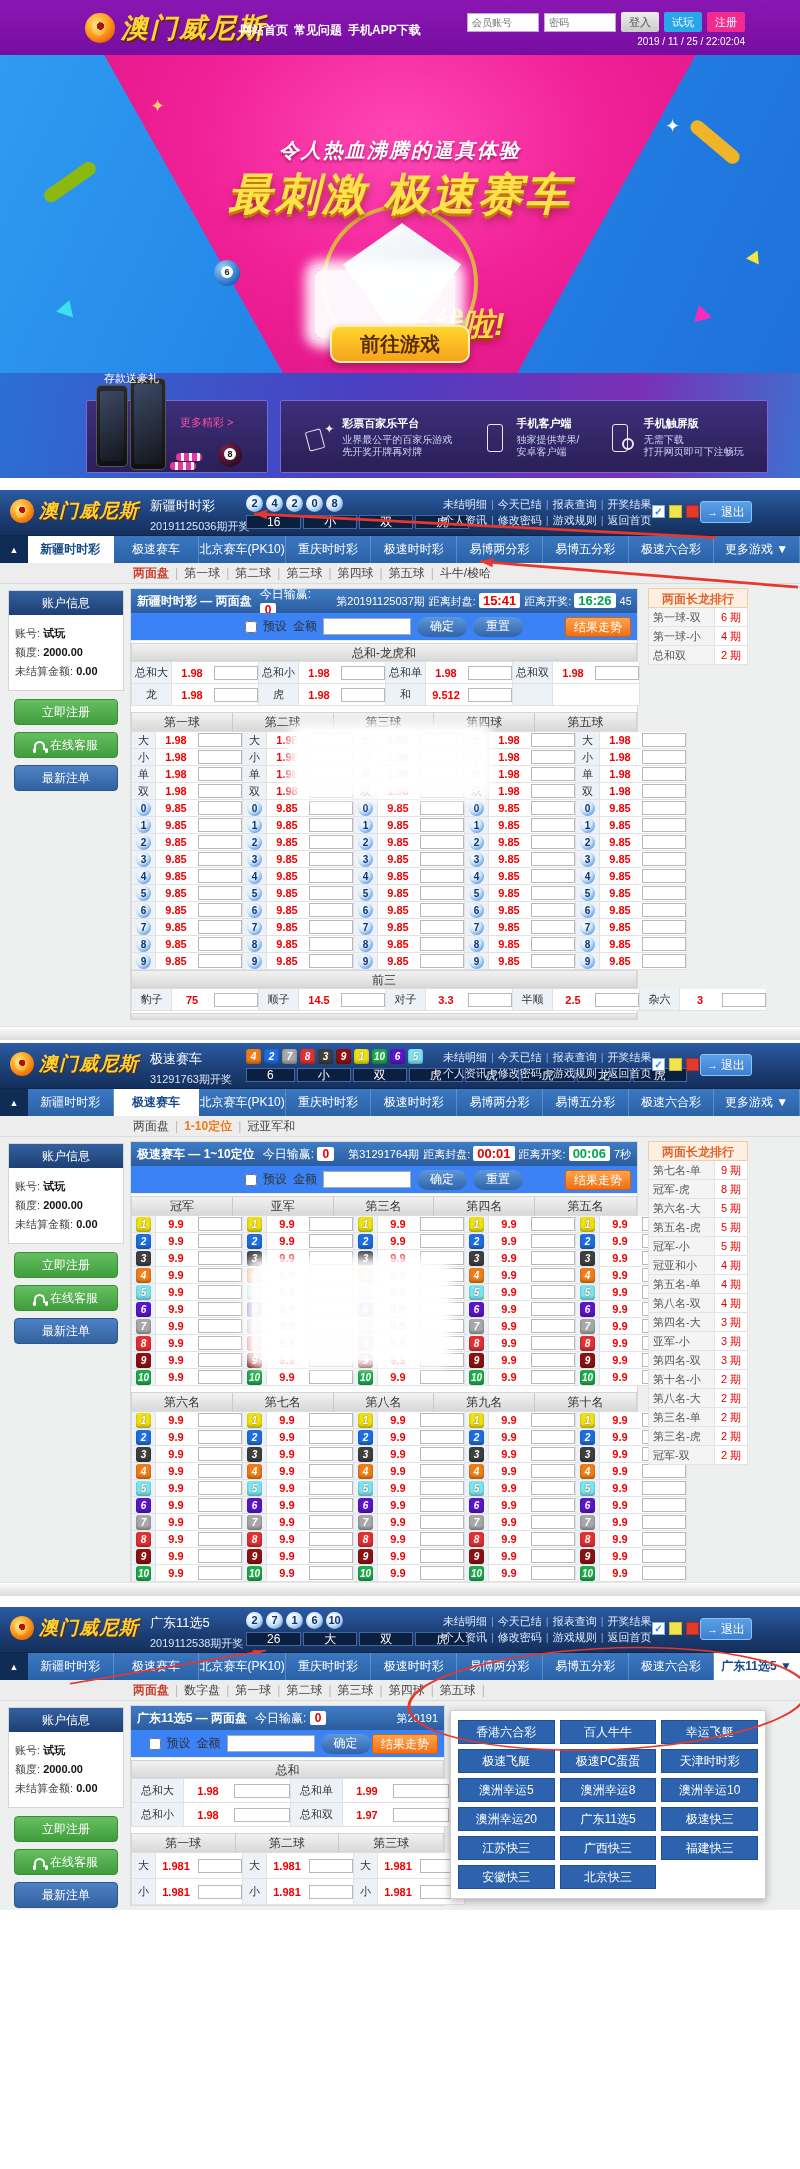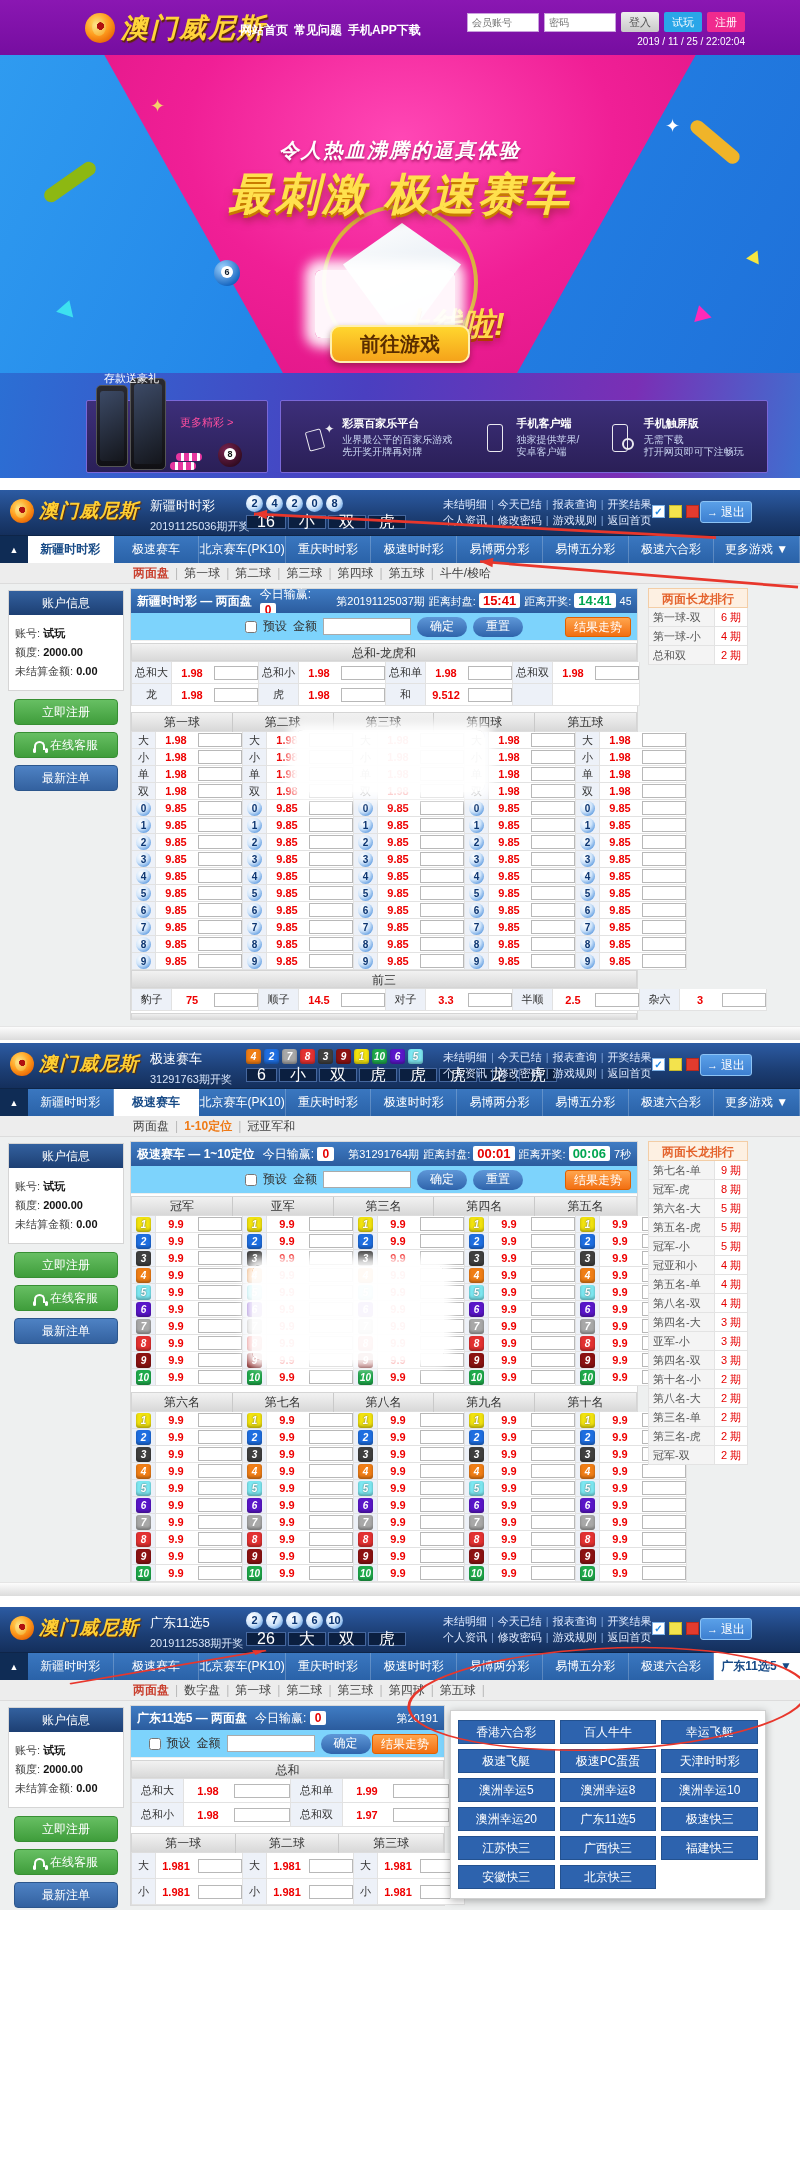--- a/index.html
+++ b/index.html
@@ -73,21 +73,21 @@
   .tb-brand .logo-ball:after{left:5px;top:4px;width:12px;height:15px}
   .tb-brand .brand-text{font-family:"Liberation Serif",serif;font-style:italic;font-weight:bold;font-size:19px;color:#ffcf33;text-shadow:1px 1px 1px #5e2a00;letter-spacing:1px}
   .gameinfo{position:absolute;left:150px;top:7px;color:#fff}
   .gi-name{font-size:13px}
   .gi-draw{font-size:11px;color:#d6e4fa;margin-top:4px}
   .result{position:absolute;left:246px;top:4px}
   .balls{display:flex;gap:3px;height:18px;align-items:center}
   .ball-circle{width:17px;height:17px;border-radius:50%;background:radial-gradient(circle at 35% 30%,#fff,#cfe4fa 50%,#5e9be0 85%,#2c66ad);color:#0b3470;font-size:11px;font-weight:bold;display:flex;align-items:center;justify-content:center}
   .ball-chip{min-width:15px;height:15px;padding:0 1px;border-radius:3px;color:#fff;font-size:10px;font-weight:bold;font-style:italic;display:flex;align-items:center;justify-content:center;box-shadow:inset 0 -2px 3px rgba(0,0,0,.3)}
   .attrs{display:flex;gap:2px;margin-top:3px}
-  .attr-box{min-width:19px;height:14px;padding:0 10px;background:#0b1f40;border:1px solid #46679e;color:#fff;font-size:16px;display:flex;align-items:center;justify-content:center}
+  .attr-box{min-width:19px;height:14px;padding:0 20px;background:#0b1f40;border:1px solid #46679e;color:#fff;font-size:12px;display:flex;align-items:center;justify-content:center}
   .userlinks{position:absolute;left:443px;top:6px;width:205px}
   .ulrow{font-size:11px;color:#dfeaff;line-height:16px;white-space:nowrap}
   .ulrow a{color:#dfeaff;text-decoration:none;cursor:pointer}
   .ul-sep{color:#7fa3d9;margin:0 4px}
   .squares{position:absolute;left:652px;top:15px;display:flex;gap:4px}
   .sq{width:13px;height:13px;display:inline-flex;align-items:center;justify-content:center;font-size:10px;cursor:pointer}
   .sq-check{background:#fff;border:1px solid #7fb3e8;color:#1e88e5;font-weight:bold}
   .sq-yellow{background:#f3e34d;border:1px solid #c9b92a}
   .sq-red{background:#e23b2e;border:1px solid #b52a1f}
   .logout{position:absolute;left:700px;top:11px;width:52px;height:22px;background:linear-gradient(#5aa0e8,#3d7fd0);border:1px solid #8cc3f5;border-radius:3px;color:#fff;font-size:12px;display:flex;align-items:center;justify-content:center;gap:3px}
@@ -114,21 +114,21 @@
   .headset-ic{width:11px;height:9px;border:2px solid #fff;border-bottom:none;border-radius:7px 7px 0 0;position:relative;display:inline-block}
   .headset-ic:after{content:"";position:absolute;left:-3px;top:5px;width:3px;height:5px;background:#fff;border-radius:2px;box-shadow:12px 0 0 #fff}
   .panel{position:absolute;left:130px;top:4px;width:508px;background:#fff;border:1px solid #d9d9d9}
   .k-gd .panel{width:315px}
   .infobar{height:24px;display:flex;align-items:center;padding:0 6px;gap:8px;background:linear-gradient(#3f7cc4,#2b5c9e);color:#fff;font-size:12px}
   .p-title{font-weight:bold;white-space:nowrap}
   .win-box{background:#fff;color:#e60000;padding:0 5px;font-weight:bold;border-radius:2px;font-size:12px}
   .p-right{margin-left:auto;display:flex;align-items:center;gap:4px;white-space:nowrap;overflow:hidden;font-size:11px}
   .tbox{background:#fff;padding:0 4px;border-radius:2px;font-weight:bold;font-size:13px}
   .t-close{color:#e60000}.t-open{color:#00a651}
-  .controls{height:28px;display:flex;align-items:center;position:relative;background:#7dd3fc;border-bottom:1px solid #eee}
+  .controls{height:28px;display:flex;align-items:center;position:relative;background:#3b82f6;border-bottom:1px solid #eee}
   .ctl-center{margin:0 auto;display:flex;align-items:center;gap:6px;font-size:12px;color:#333}
   .preset-cb{width:12px;height:12px}
   .amt-input{width:88px;height:17px;border:1px solid #aaa}
   .btn-confirm,.btn-reset{height:20px;padding:0 13px;border:none;border-radius:10px;background:linear-gradient(#5e97d8,#2f64ab);color:#fff;font-size:12px}
   .btn-trend{position:absolute;right:6px;top:4px;height:20px;padding:0 8px;background:linear-gradient(#ffa54d,#f26f12);border:1px solid #e06000;border-radius:3px;color:#fff;font-size:12px}
   .grids{padding:2px 0 0}
   .gheader{height:18px;line-height:18px;text-align:center;background:linear-gradient(#f2f2f2,#d9d9d9);border:1px solid #d5d5d5;font-size:12px;color:#333}
   .bheadrow{display:grid;height:19px;background:linear-gradient(#f2f2f2,#d8d8d8);border:1px solid #d5d5d5;border-bottom:none;font-size:12px;color:#333;text-align:center;line-height:19px}
   .bheadrow span{border-right:1px solid #c9c9c9}
   .bheadrow span:last-child{border-right:none}
@@ -338,21 +338,21 @@
             </button>
           </div>
       </aside>
       <div class="panel">
         <div class="infobar">
           <span class="p-title">新疆时时彩 — 两面盘</span>
           <span><span>今日输赢:</span> <b class="win-box">0</b></span>
           <span class="p-right">
             <span>第20191125037期</span>
             <span class="t-wraps"><span>距离封盘:</span> <b class="tbox t-close">15:41</b></span>
-            <span class="t-wraps"><span>距离开奖:</span> <b class="tbox t-open">14:41</b></span>
+            <span class="t-wraps"><span>距离开奖:</span> <b class="tbox t-open">16:26</b></span>
             <span class="cd t-wraps">45秒</span>
           </span>
         </div>
         <div class="controls">
           <span class="ctl-center">
             <input type="checkbox" class="preset-cb" style="">
             <span>预设</span>
             <span>金额</span>
             <input class="amt-input" style="">
             <button class="btn-confirm">确定</button>

